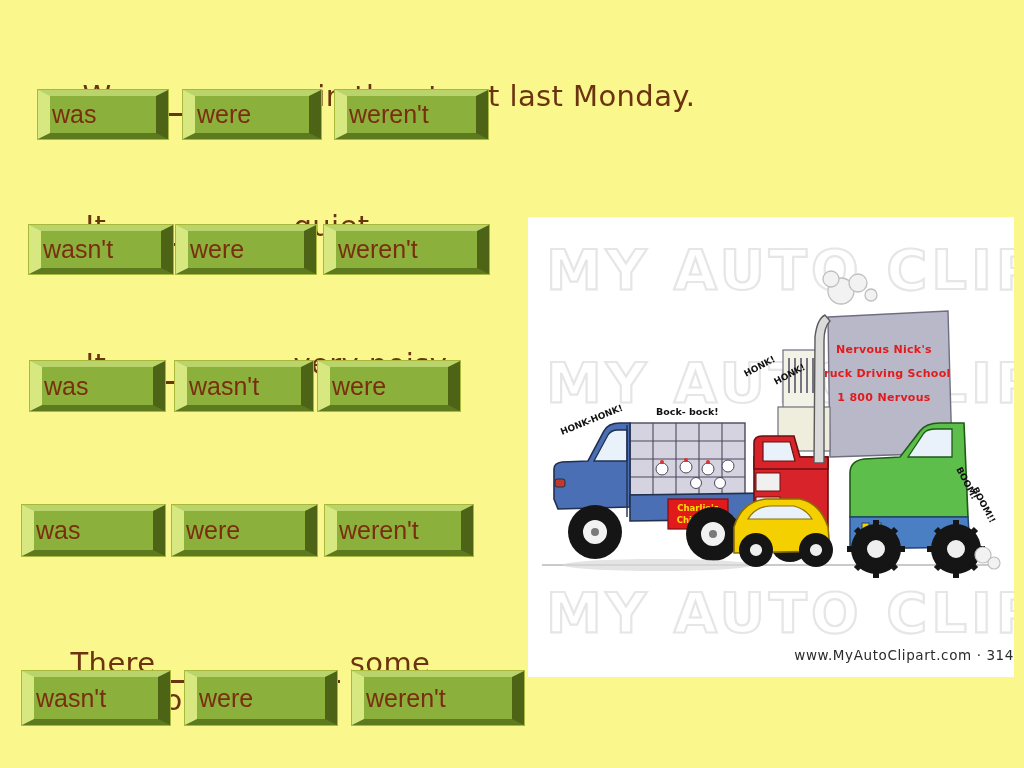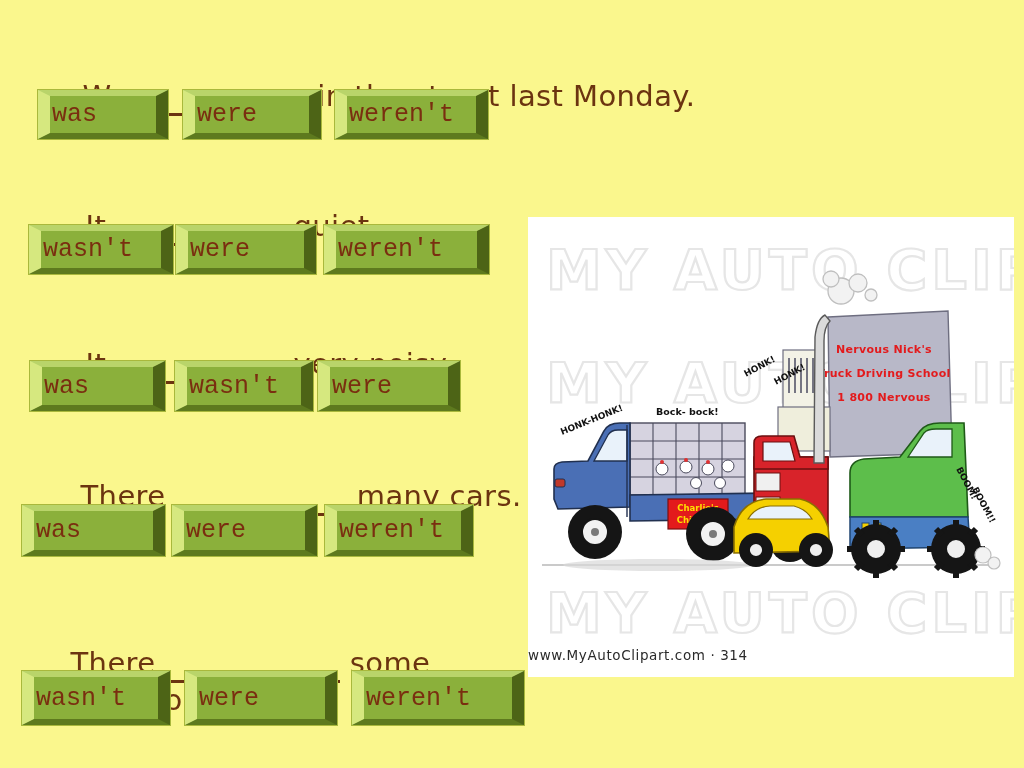--- a/index.html
+++ b/index.html
@@ -39,21 +39,21 @@
     border-left-color:#D6E87F;
     border-right-color:#4D6416;
     border-bottom-color:#5E7A1E;
     outline:1px solid #A9B83C;
     display:flex;
     align-items:center;
     overflow:hidden;
   }
   .btn .lbl{
     color:#7A2E10;
-    font-family:Liberation Mono, monospace;
+    font-family:Liberation Sans, sans-serif;
     font-size:25px;
     line-height:1;
     padding-left:2px;
     white-space:nowrap;
   }
 
   
   #clipart{
     position:absolute;
     left:528px;top:217px;width:486px;height:460px;
@@ -61,21 +61,21 @@
     overflow:hidden;
   }
   #clipart svg{display:block;width:100%;height:100%;}
   .wm{
     fill:none;stroke:#E6E6E6;stroke-width:2.2;
     font-family:"DejaVu Sans","Liberation Sans",sans-serif;
     font-weight:bold;font-size:56px;letter-spacing:4px;
   }
   .credit{
     position:absolute;left:0;right:0;bottom:14px;
-    text-align:left;
+    text-align:right;
     color:#2B2B2B;
     font-family:"DejaVu Sans","Liberation Sans",sans-serif;
     font-size:13.5px;letter-spacing:.6px;
   }
   .signtxt{
     fill:#E31A1C;font-weight:bold;
     font-family:"DejaVu Sans","Liberation Sans",sans-serif;
     font-size:11px;letter-spacing:.3px;
   }
   .honk{
@@ -131,23 +131,20 @@
   <div class="btn" style="left:30px;top:361px;width:135px;height:50px;">
     <span class="lbl">was</span>
   </div>
   <div class="btn" style="left:175px;top:361px;width:138px;height:50px;">
     <span class="lbl">wasn't</span>
   </div>
   <div class="btn" style="left:318px;top:361px;width:142px;height:50px;">
     <span class="lbl">were</span>
   </div>
 
-  <div class="sentence" style="left:42px;top:442px;">
-    <span>There </span><span class="blankline" style="width:172px;">&nbsp;</span><span> many cars.</span>
-  </div>
   <div class="btn" style="left:22px;top:505px;width:143px;height:51px;">
     <span class="lbl">was</span>
   </div>
   <div class="btn" style="left:172px;top:505px;width:145px;height:51px;">
     <span class="lbl">were</span>
   </div>
   <div class="btn" style="left:325px;top:505px;width:148px;height:51px;">
     <span class="lbl">weren't</span>
   </div>
 

